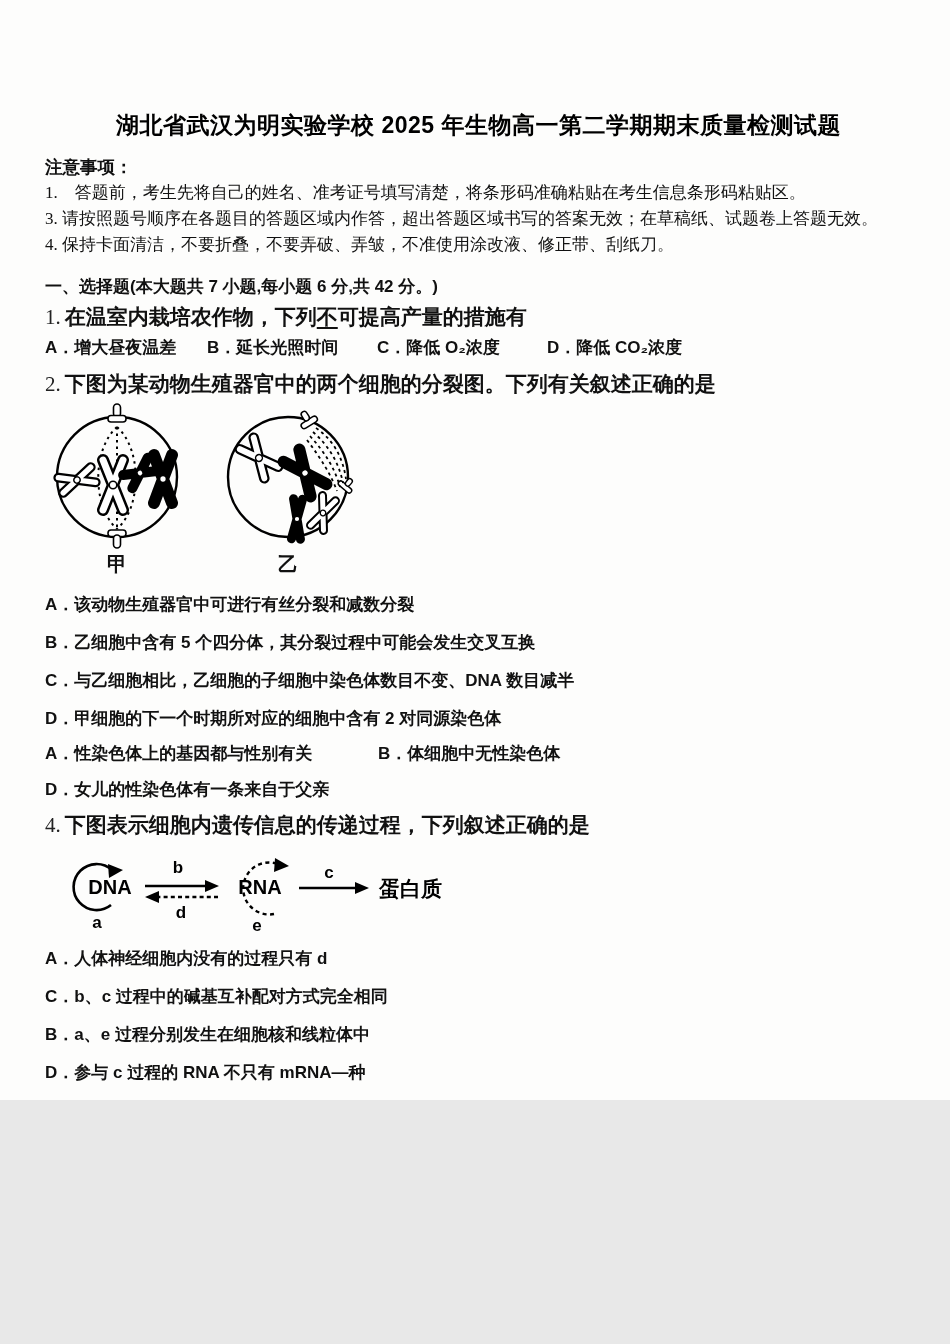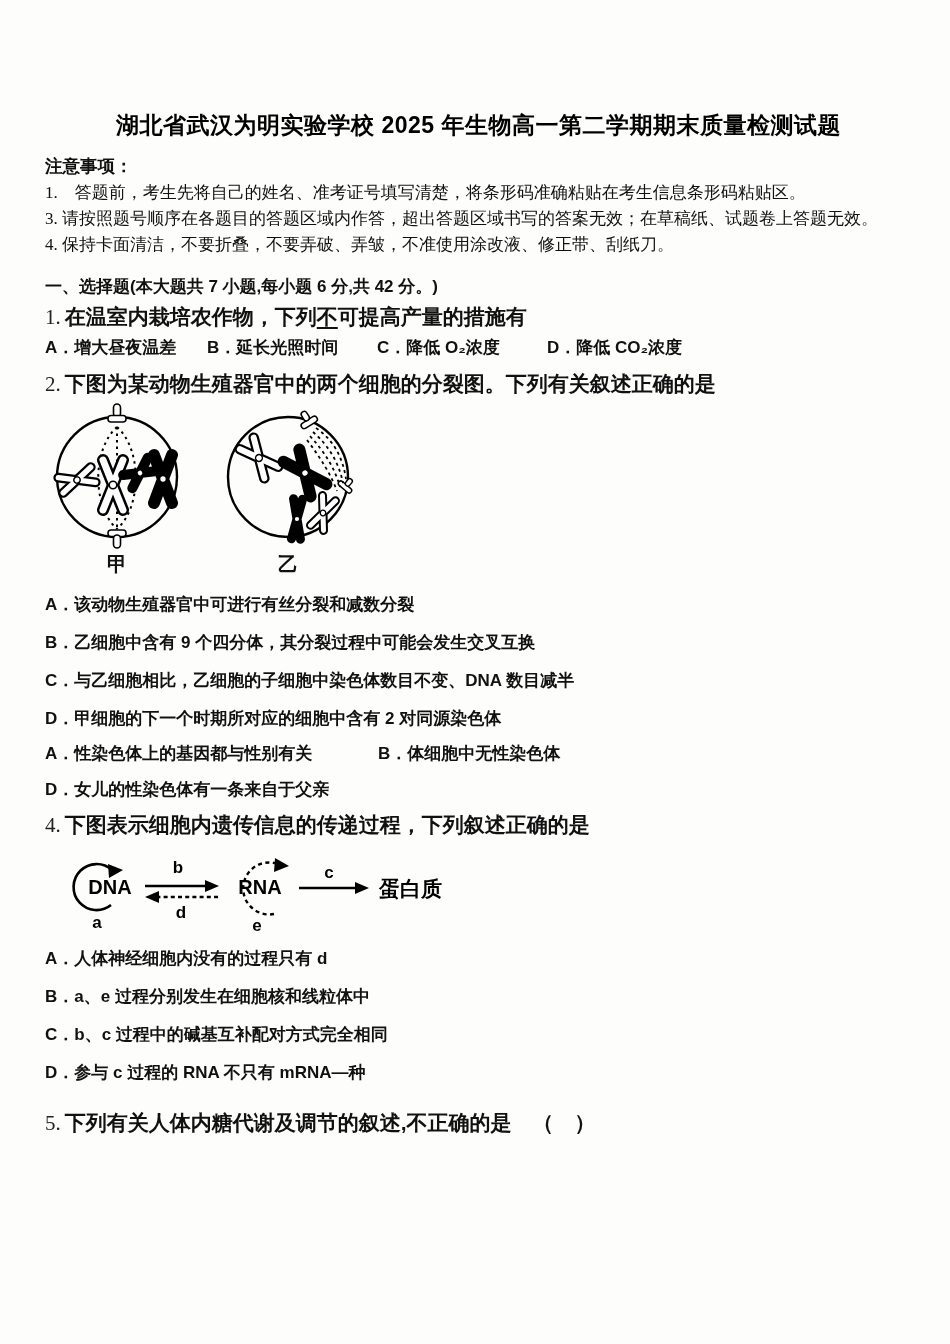--- a/index.html
+++ b/index.html
@@ -1,35 +1,35 @@
 <!DOCTYPE html>
 <html><head>
 <meta charset="utf-8">
 <style>
   html,body{margin:0;padding:0;background:#e8e8e8;}
   .page{
     position:relative;
-    width:950px;height:1344px;
+    width:950px;height:1100px;
     background:#fdfdfc;
     box-sizing:border-box;
     padding:0 38px 0 45px;
     color:#111;
     overflow:hidden;
     font-family:"Liberation Sans","DejaVu Sans",sans-serif;
   }
   .title{
     margin:0;padding-top:110px;
     text-align:center;
     font-size:23px;line-height:30px;
     font-weight:700;color:#000;
     letter-spacing:0.5px;
   }
   .notes{margin-top:14px;}
   .notes-heading{
-    font-family:Liberation Mono, monospace;
+    font-family:Liberation Sans, sans-serif;
     font-weight:600;font-size:17.5px;line-height:26px;
   }
   .note-line{
     font-family:"Liberation Serif","DejaVu Serif",serif;
     font-size:17px;line-height:26px;
     white-space:nowrap;
   }
   .section-heading{
     margin-top:18px;
     font-size:17px;line-height:22px;
@@ -175,21 +175,21 @@
           <path d="M-7,-16 L7,16 M7,-16 L-7,16" stroke="#000" stroke-width="9" stroke-linecap="round" fill="none"></path>
           <path d="M-7,-16 L7,16 M7,-16 L-7,16" stroke="#fff" stroke-width="5" stroke-linecap="round" fill="none"></path>
           <circle r="2.8" fill="#fff" stroke="#000" stroke-width="1.4"></circle>
         </g>
       </svg>
       <div class="fig-label">乙</div>
     </div>
   </div>
 
   <div class="opt-line first">A．该动物生殖器官中可进行有丝分裂和减数分裂</div>
-  <div class="opt-line">B．乙细胞中含有 9 个四分体，其分裂过程中可能会发生交叉互换</div>
+  <div class="opt-line">B．乙细胞中含有 5 个四分体，其分裂过程中可能会发生交叉互换</div>
   <div class="opt-line">C．与乙细胞相比，乙细胞的子细胞中染色体数目不变、DNA 数目减半</div>
   <div class="opt-line">D．甲细胞的下一个时期所对应的细胞中含有 2 对同源染色体</div>
 
   <div class="opt-line grid2" style="margin-top:13px;">
     <span class="col1">A．性染色体上的基因都与性别有关</span>
     <span>B．体细胞中无性染色体</span>
   </div>
   <div class="opt-line grid2" style="margin-top:14px;">
     <span>D．女儿的性染色体有一条来自于父亲</span>
   </div>
@@ -231,21 +231,21 @@
         <line x1="246" y1="46" x2="302" y2="46" stroke="#000" stroke-width="2.6"></line>
         <polygon points="302,40 316,46 302,52" fill="#000"></polygon>
       </g>
       <text x="276" y="36" font-size="17" font-weight="bold" text-anchor="middle">c</text>
 
       <text x="326" y="54" font-size="21" font-weight="bold">蛋白质</text>
     </svg>
   </div>
 
   <div class="opt-line" style="margin-top:10px;">A．人体神经细胞内没有的过程只有 d</div>
+  <div class="opt-line">C．b、c 过程中的碱基互补配对方式完全相同</div>
   <div class="opt-line">B．a、e 过程分别发生在细胞核和线粒体中</div>
-  <div class="opt-line">C．b、c 过程中的碱基互补配对方式完全相同</div>
   <div class="opt-line">D．参与 c 过程的 RNA 不只有 mRNA—种</div>
 
   <div class="q-row q5-row">
     <span class="q-num">5.</span><span>下列有关人体内糖代谢及调节的叙述,不正确的是　（　）</span>
   </div>
 
 </div>
 
 </body></html>

